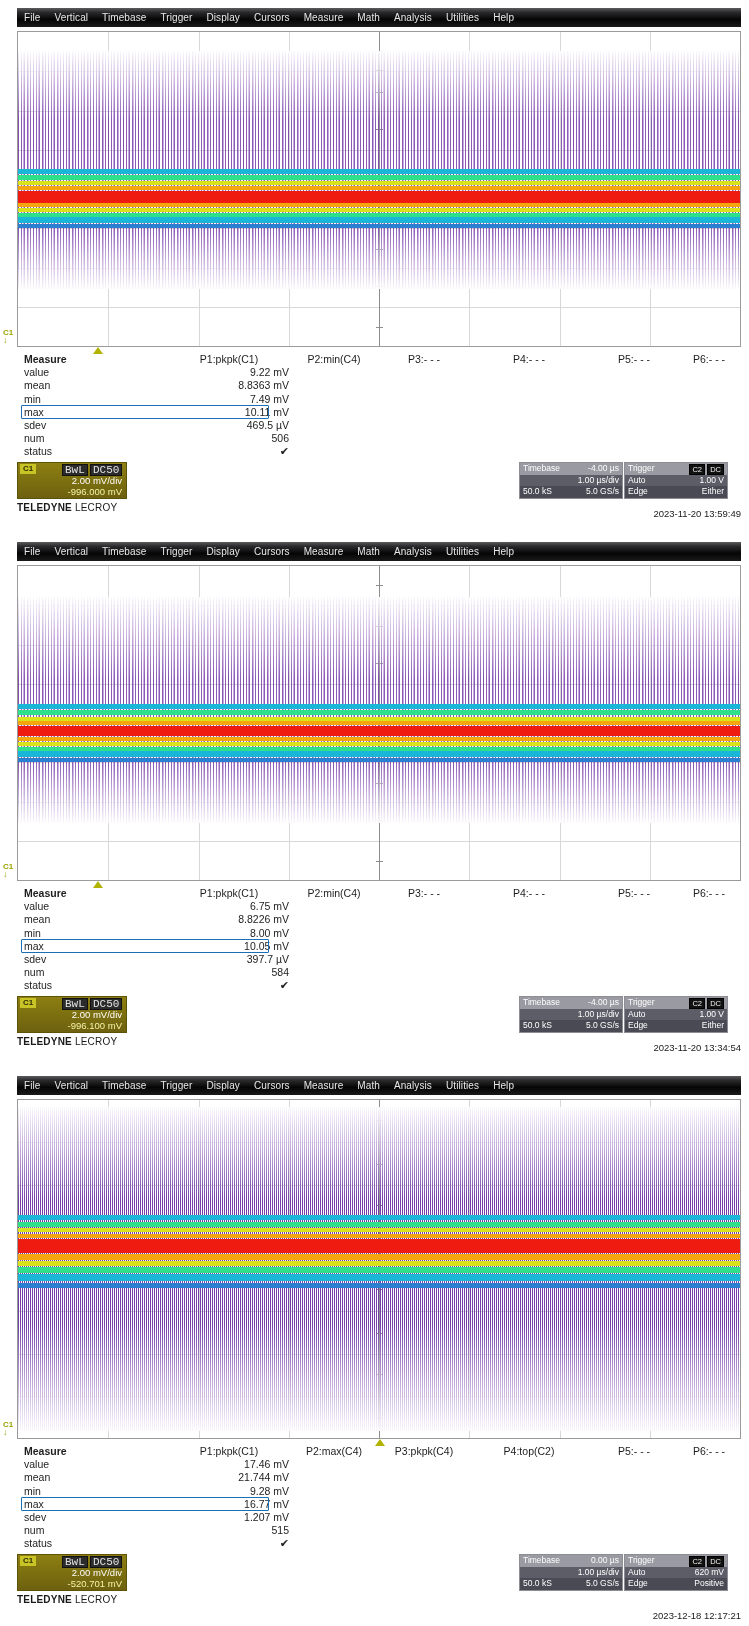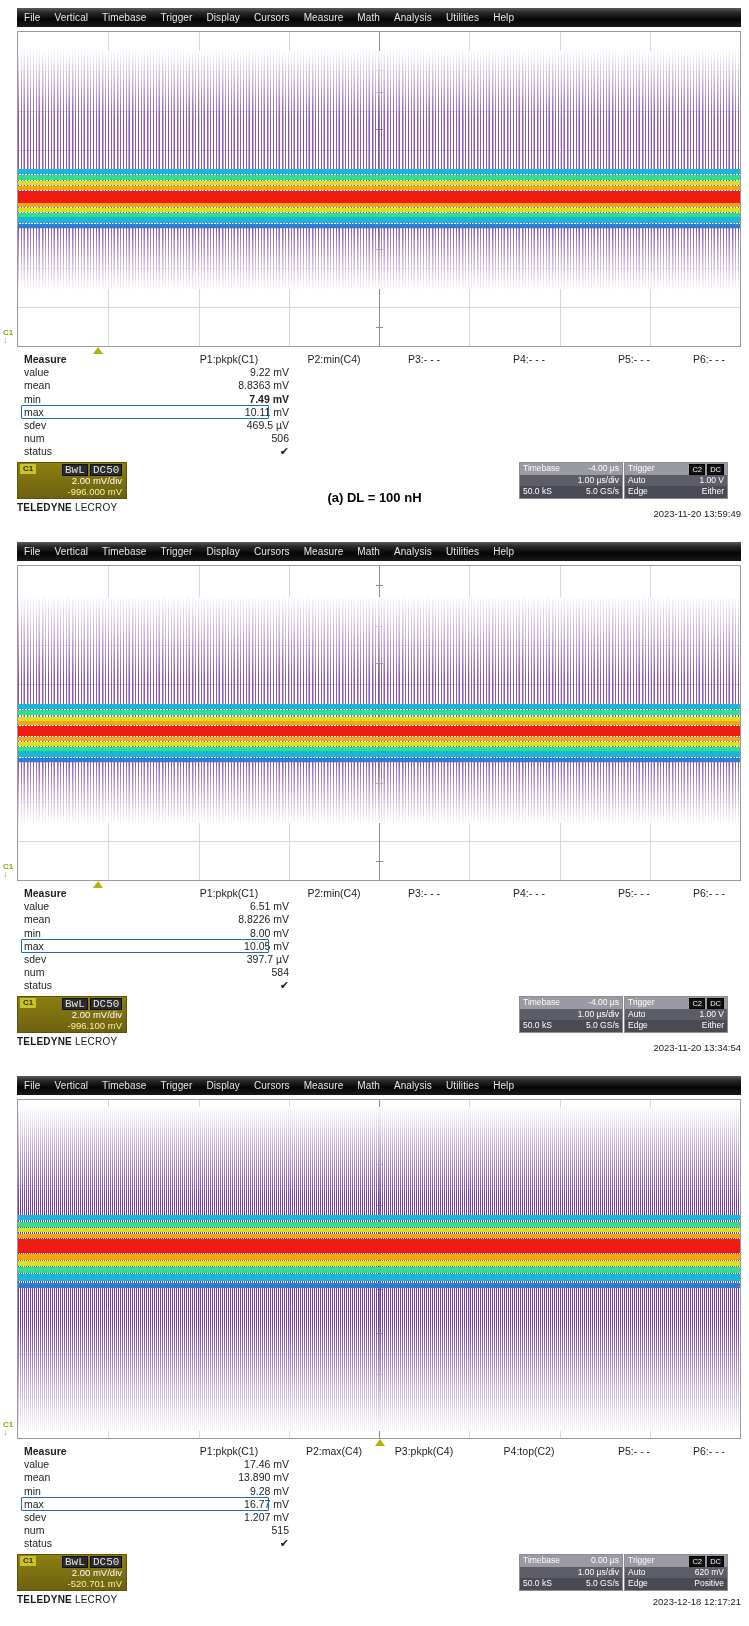--- a/index.html
+++ b/index.html
@@ -227,21 +227,21 @@
     <div class="meas-row">
       <span class="meas-label">value</span>
       <span class="meas-val" style="left:145px;width:120px;">9.22 mV</span>
     </div>
     <div class="meas-row">
       <span class="meas-label">mean</span>
       <span class="meas-val" style="left:145px;width:120px;">8.8363 mV</span>
     </div>
     <div class="meas-row">
       <span class="meas-label">min</span>
-      <span class="meas-val" style="left:145px;width:120px;font-weight:bold;">7.49 mV</span>
+      <span class="meas-val" style="left:145px;width:120px;">7.49 mV</span>
     </div>
     <div class="meas-row">
       <span class="meas-label">max</span>
       <span class="meas-val" style="left:145px;width:120px;">10.11 mV</span>
       <span class="hl-box" style="top:-1px;width:248px;height:14px;"></span>
     </div>
     <div class="meas-row">
       <span class="meas-label">sdev</span>
       <span class="meas-val" style="left:145px;width:120px;">469.5 µV</span>
     </div>
@@ -262,24 +262,20 @@
       <span class="cb-tag" style="left:72px;">DC50</span>
     </div>
     <div class="cb-l2">2.00 mV/div</div>
     <div class="cb-l3">-996.000 mV</div>
   </div>
   <div class="teledyne" style="left:17px;top:502px;">
     <span>TELEDYNE</span>
     <span class="lecroy">LECROY</span>
   </div>
 
-  <div class="caption" style="top:490px;">
-    <span>(a)</span>
-    <span>DL = 100 nH</span>
-  </div>
 
   <div class="statusbox" style="left:519px;top:462px;width:104px;height:37px;">
     <div class="sb-row r1">
       <span class="sb-l">Timebase</span>
       <span class="sb-r">-4.00 µs</span>
     </div>
     <div class="sb-row r2">
         <span class="sb-r">1.00 µs/div</span>
       </div>
     <div class="sb-row r3">
@@ -374,21 +370,21 @@
       <span class="meas-label hdr">Measure</span>
       <span class="meas-hdr-col" style="left:145px;width:120px;">P1:pkpk(C1)</span>
       <span class="meas-hdr-col" style="left:250px;width:120px;">P2:min(C4)</span>
       <span class="meas-hdr-col" style="left:355px;width:90px;">P3:- - -</span>
       <span class="meas-hdr-col" style="left:460px;width:90px;">P4:- - -</span>
       <span class="meas-hdr-col" style="left:565px;width:90px;">P5:- - -</span>
       <span class="meas-hdr-col" style="left:640px;width:90px;">P6:- - -</span>
     </div>
     <div class="meas-row">
       <span class="meas-label">value</span>
-      <span class="meas-val" style="left:145px;width:120px;">6.51 mV</span>
+      <span class="meas-val" style="left:145px;width:120px;">6.75 mV</span>
     </div>
     <div class="meas-row">
       <span class="meas-label">mean</span>
       <span class="meas-val" style="left:145px;width:120px;">8.8226 mV</span>
     </div>
     <div class="meas-row">
       <span class="meas-label">min</span>
       <span class="meas-val" style="left:145px;width:120px;">8.00 mV</span>
     </div>
     <div class="meas-row">
@@ -529,21 +525,21 @@
       <span class="meas-hdr-col" style="left:460px;width:90px;">P4:top(C2)</span>
       <span class="meas-hdr-col" style="left:565px;width:90px;">P5:- - -</span>
       <span class="meas-hdr-col" style="left:640px;width:90px;">P6:- - -</span>
     </div>
     <div class="meas-row">
       <span class="meas-label">value</span>
       <span class="meas-val" style="left:145px;width:120px;">17.46 mV</span>
     </div>
     <div class="meas-row">
       <span class="meas-label">mean</span>
-      <span class="meas-val" style="left:145px;width:120px;">13.890 mV</span>
+      <span class="meas-val" style="left:145px;width:120px;">21.744 mV</span>
     </div>
     <div class="meas-row">
       <span class="meas-label">min</span>
       <span class="meas-val" style="left:145px;width:120px;">9.28 mV</span>
     </div>
     <div class="meas-row">
       <span class="meas-label">max</span>
       <span class="meas-val" style="left:145px;width:120px;">16.77 mV</span>
       <span class="hl-box" style="top:-1px;width:248px;height:14px;"></span>
     </div>
@@ -597,14 +593,14 @@
     </div>
     <div class="sb-row r2">
       <span class="sb-l">Auto</span>
       <span class="sb-r">620 mV</span>
     </div>
     <div class="sb-row r3">
       <span class="sb-l">Edge</span>
       <span class="sb-r">Positive</span>
     </div>
   </div>
-  <div class="datestamp" style="right:8px;top:528px;">2023-12-18 12:17:21</div>
+  <div class="datestamp" style="right:8px;top:542px;">2023-12-18 12:17:21</div>
 </div>
 
 </body></html>

